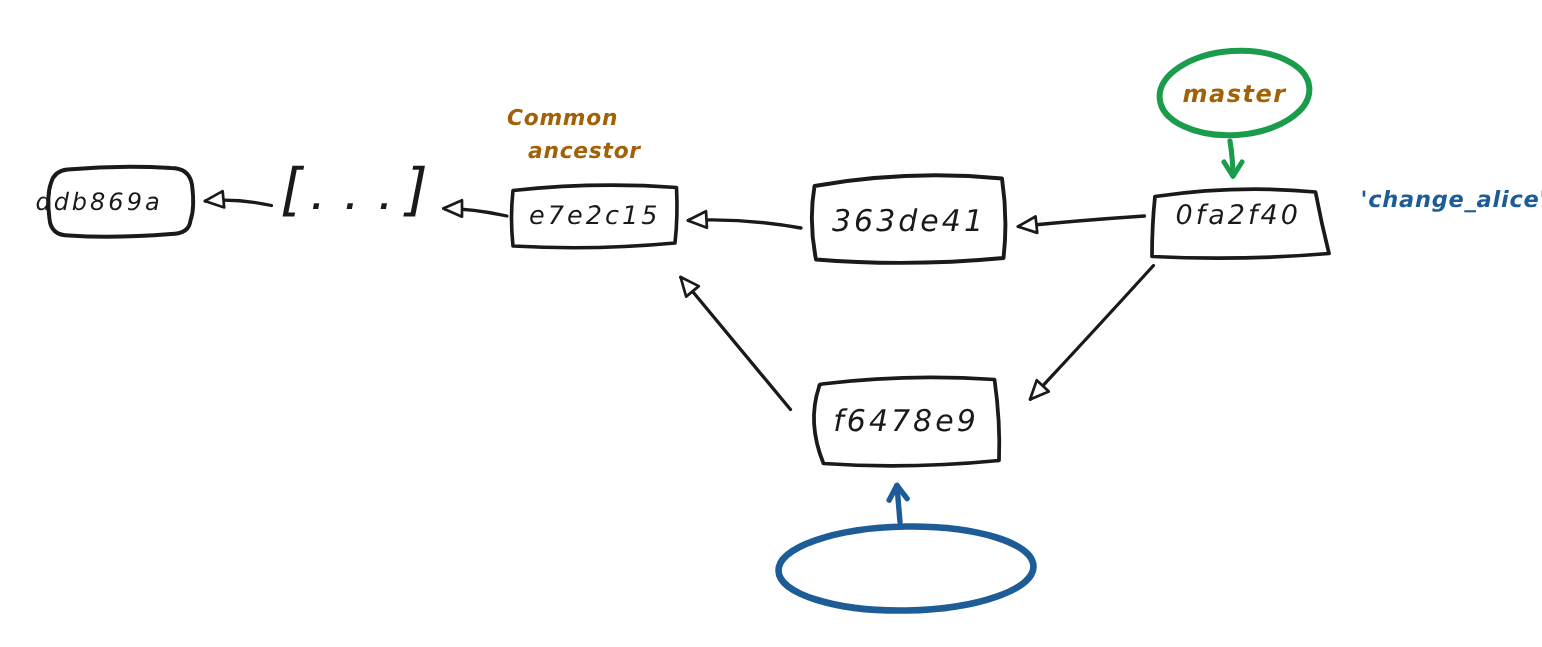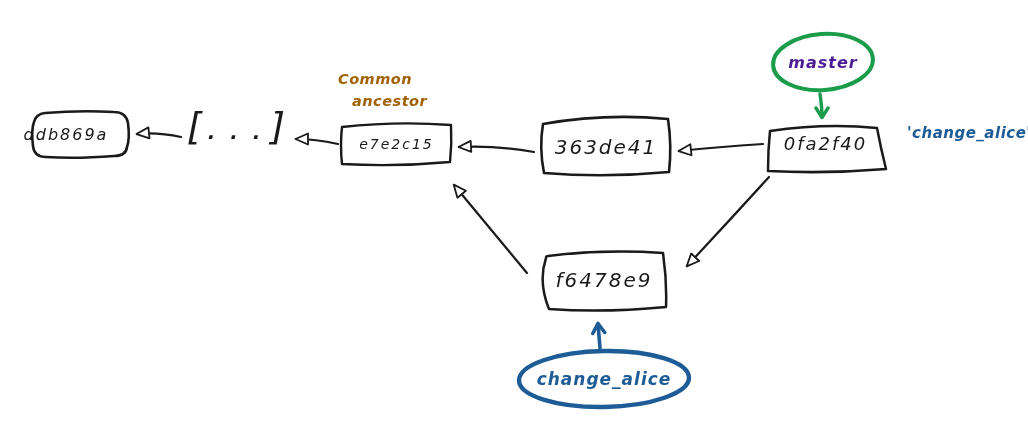--- a/index.html
+++ b/index.html
@@ -61,33 +61,32 @@
     <path d="M 769 177 Q 729 221 687 266" fill="none" stroke="#1a1a1a" stroke-width="2.2" stroke-linecap="round" marker-end="url(#ah-black)"></path>
 
     <ellipse cx="823" cy="62" rx="50" ry="28" transform="rotate(-4 823 62)" fill="none" stroke="#1a9c4b" stroke-width="4"></ellipse>
     <ellipse cx="604" cy="379" rx="85" ry="28" transform="rotate(-1 604 379)" fill="none" stroke="#1d5c96" stroke-width="4.4"></ellipse>
 
     <path d="M 820 94 Q 822 107 822 117" fill="none" stroke="#1a9c4b" stroke-width="3.4" stroke-linecap="round" marker-end="url(#ah-green)"></path>
     <path d="M 600 348 L 598 324" fill="none" stroke="#1d5c96" stroke-width="3.6" stroke-linecap="round" marker-end="url(#ah-blue)"></path>
   </svg>
 
   <div class="lbl hash" style="left:20px;top:112px;width:92px;height:45px;font-size:16px;">ddb869a</div>
-  <div class="lbl hash" style="left:341px;top:124px;width:111px;height:40px;font-size:14px;">e7e2c15</div>
+  <div class="lbl hash" style="left:341px;top:124px;width:111px;height:40px;font-size:17px;">e7e2c15</div>
   <div class="lbl hash" style="left:541px;top:119px;width:130px;height:55px;font-size:20px;text-align:right;">363de41</div>
   <div class="lbl hash" style="left:766px;top:127px;width:119px;height:32px;font-size:18px;">0fa2f40</div>
   <div class="lbl hash" style="left:540px;top:254px;width:128px;height:52px;font-size:20px;">f6478e9</div>
 
   <div class="lbl ellipsis-node" style="left:185px;top:104px;width:102px;height:58px;">
     <span class="brk">[</span>
     <span class="dots">. . .</span>
     <span class="brk">]</span>
   </div>
 
-  <div class="lbl branch-lbl" style="left:773px;top:36px;width:100px;height:52px;font-size:16px;color:#4c1d95;">master</div>
-  <div class="lbl branch-lbl" style="left:519px;top:353px;width:170px;height:52px;font-size:17px;color:#1d5c96;">change_alice</div>
+  <div class="lbl branch-lbl" style="left:773px;top:36px;width:100px;height:52px;font-size:16px;color:#a16207;">master</div>
 
   <div class="lbl note" style="left:338px;top:69px;font-size:14.5px;color:#a16207;font-weight:600;">
     <span>Common</span>
     <span class="l2" style="padding-left:14px;">ancestor</span>
   </div>
   <div class="lbl note" style="left:897px;top:122px;font-size:15px;color:#1d5c96;font-weight:600;">
     <span class="l2" style="padding-left:10px;">'change_alice'</span>
   </div>
 
 </div>

